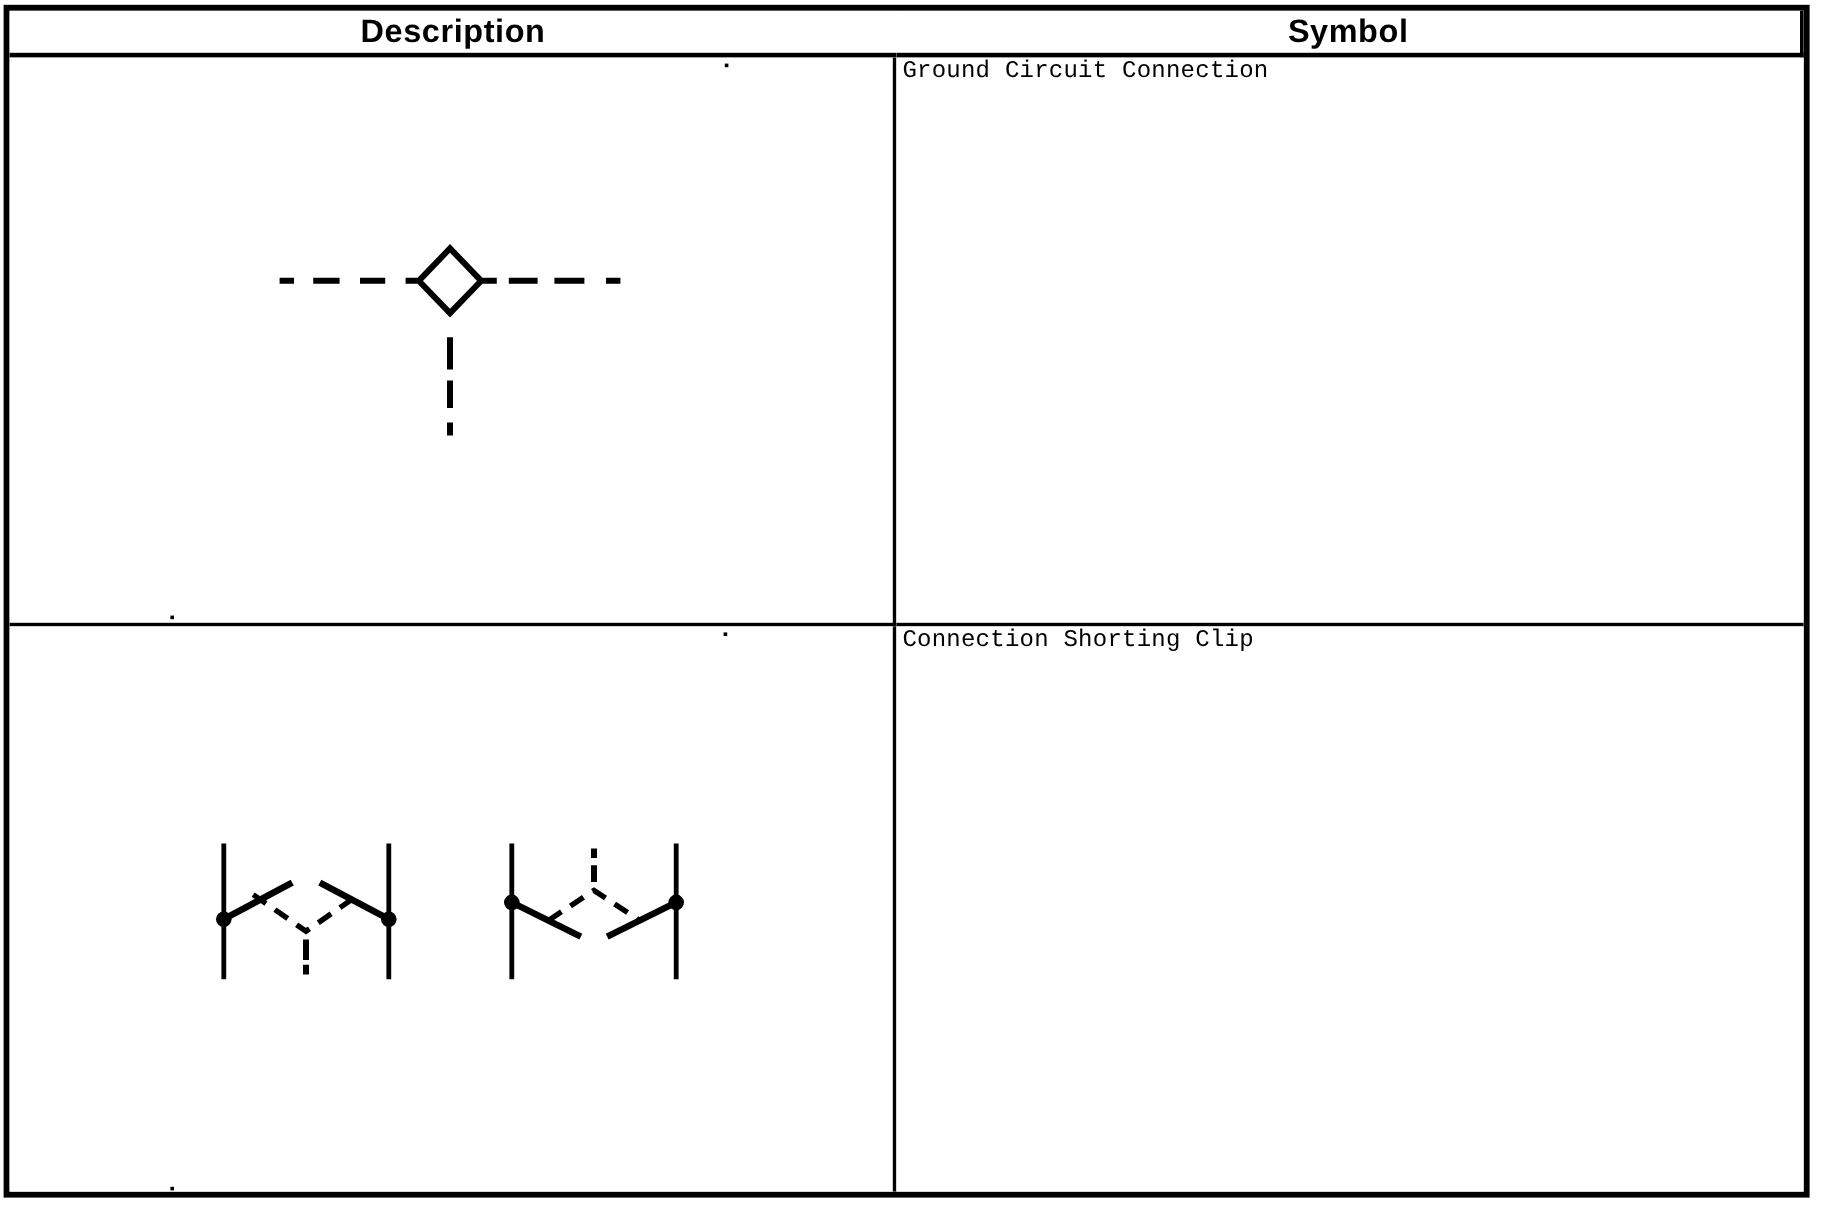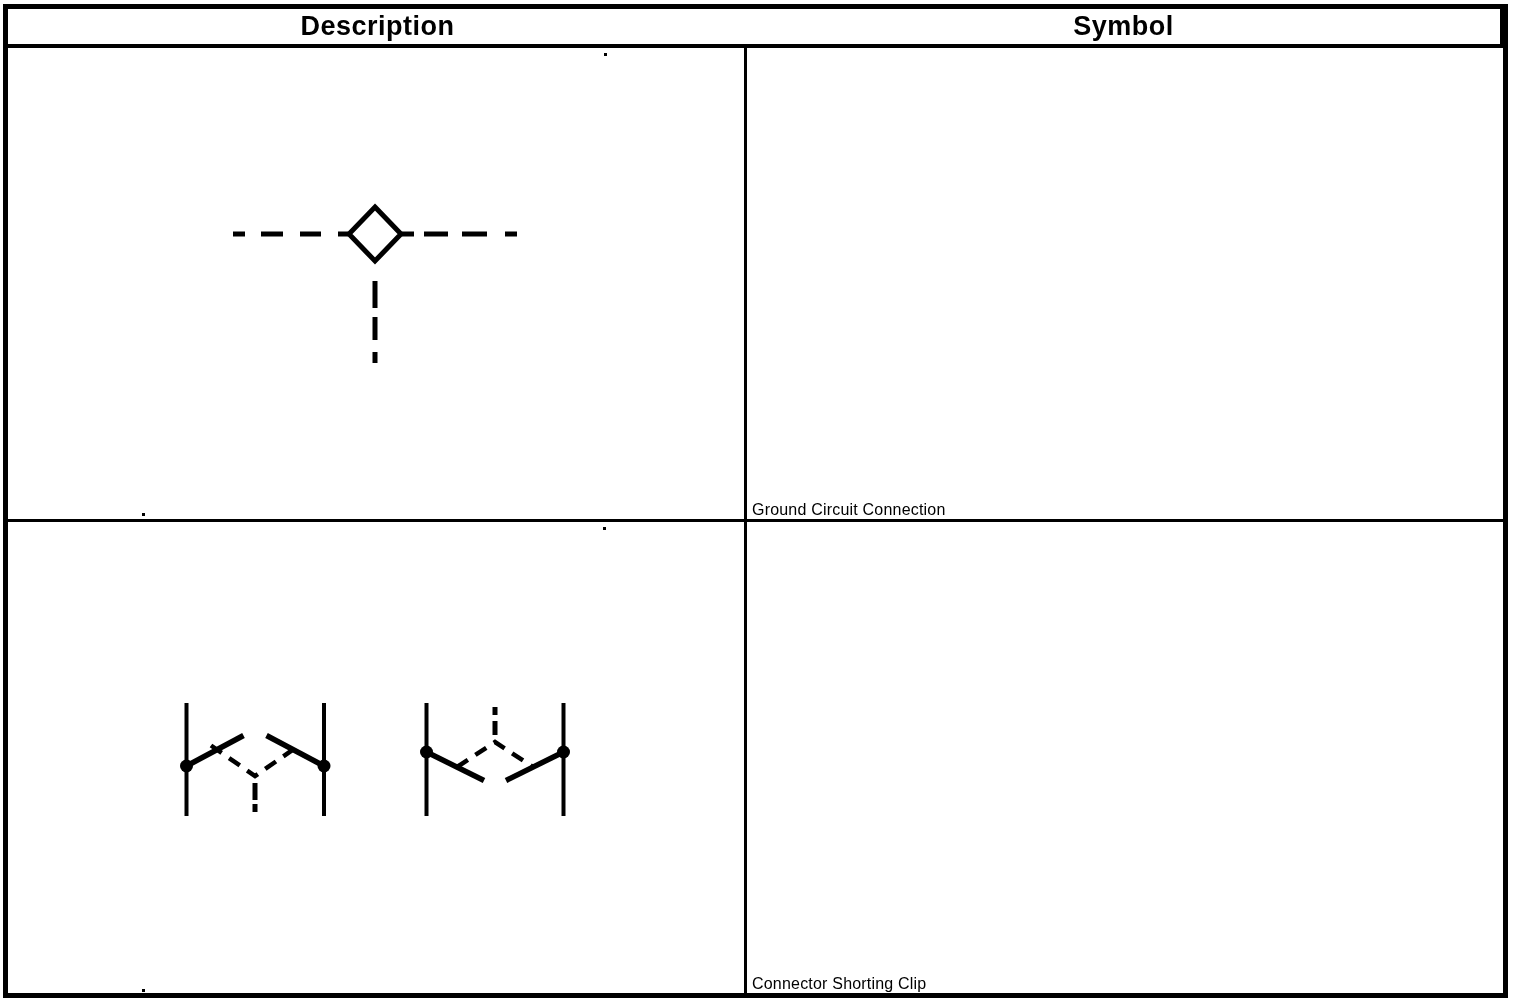--- a/index.html
+++ b/index.html
@@ -41,24 +41,25 @@
     display: flex;
     align-items: center;
     justify-content: center;
     font-weight: bold;
     font-size: 27px;
     letter-spacing: 0.5px;
   }
   .row1 { border-bottom: 3px solid #000000; }
   .desc {
     display: flex;
-    align-items: flex-end;
+    align-items: flex-start;
     padding-left: 5px;
-    font-size: 16px;
+    font-size: 20px;
     letter-spacing: 0.2px;
+    font-family: Liberation Mono, monospace;
   }
   .symcell svg {
     position: absolute;
     left: 0;
     top: 0;
     display: block;
   }
   .speck {
     position: absolute;
     width: 3px;
@@ -114,21 +115,21 @@
           <circle cx="426.5" cy="753" r="6.5" fill="#000"></circle>
           <circle cx="563.5" cy="753" r="6.5" fill="#000"></circle>
           <path d="M426.5 753 L484 781.5" stroke="#000" stroke-width="5.5" fill="none"></path>
           <path d="M563.5 753 L506 781.5" stroke="#000" stroke-width="5.5" fill="none"></path>
           <path d="M457 768 L495 743 L533 768" stroke="#000" stroke-width="4.5" fill="none" stroke-dasharray="13 9"></path>
           <path d="M495 736 V708" stroke="#000" stroke-width="5" fill="none" stroke-dasharray="14 6 8 10"></path>
         </g>
       </svg>
     </div>
     <div class="cell desc">
-      <span>Connector Shorting Clip</span>
+      <span>Connection Shorting Clip</span>
     </div>
 
   </div>
 
   <div class="speck" style="left:604px; top:53px;"></div>
   <div class="speck" style="left:142px; top:513px;"></div>
   <div class="speck" style="left:603px; top:527px;"></div>
   <div class="speck" style="left:142px; top:989px;"></div>
 
 </div>

